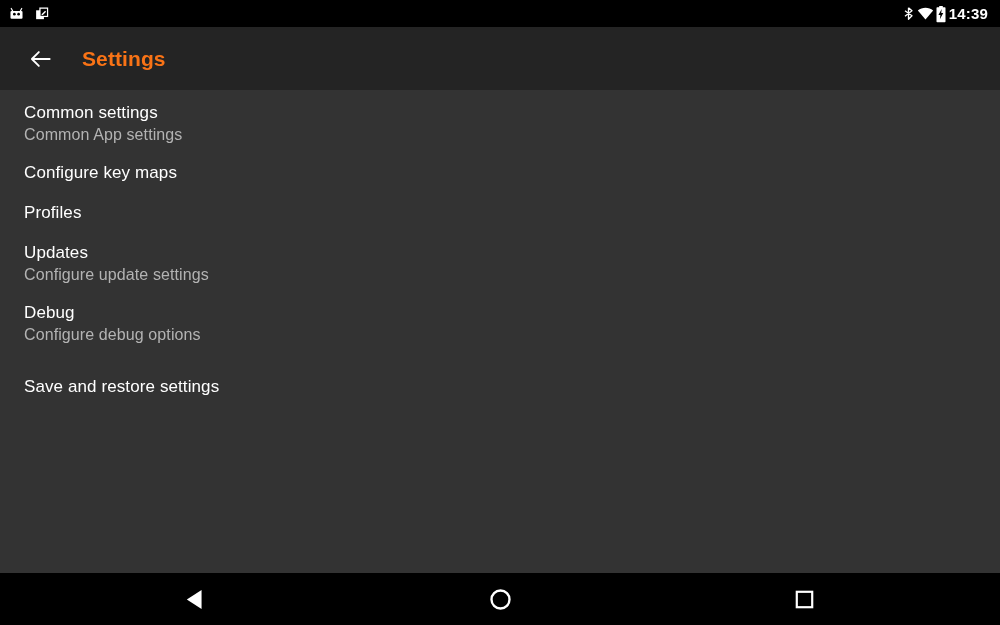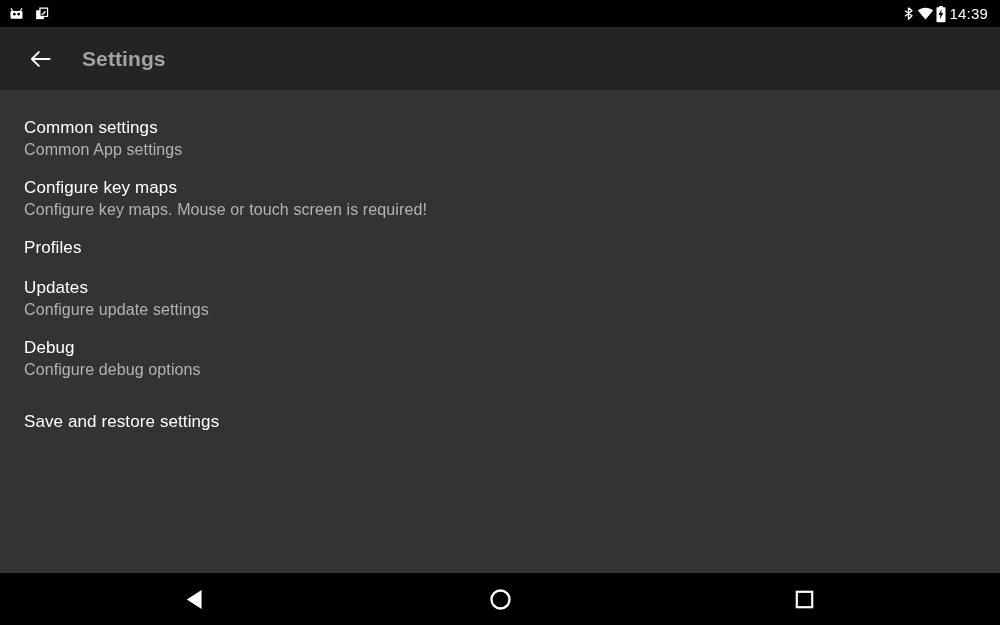--- a/index.html
+++ b/index.html
@@ -34,20 +34,21 @@
   }
   .status-left {
     display: flex;
     align-items: center;
     gap: 9px;
   }
   .status-right {
     display: flex;
     align-items: center;
     gap: 0;
+    font-weight: bold;
   }
   .sb-icon {
     display: block;
     line-height: 0;
   }
   #status-clock {
     color: #ffffff;
     font-size: 15px;
     font-family: "Liberation Sans", sans-serif;
     letter-spacing: 0.2px;
@@ -67,36 +68,36 @@
   #back-button {
     width: 46px;
     height: 46px;
     margin-left: 18px;
     display: flex;
     align-items: center;
     justify-content: center;
     cursor: pointer;
   }
   #app-bar-title {
-    color: #a3a3a3;
+    color: #f97316;
     font-size: 21px;
     font-weight: bold;
     margin-left: 18px;
     letter-spacing: 0.1px;
   }
 
   
   #settings-list {
     position: absolute;
     top: 90px; left: 0;
     width: 1000px;
     height: 483px;
     background: #333333;
     box-sizing: border-box;
-    padding-top: 26px;
+    padding-top: 11px;
     overflow: hidden;
   }
   .pref-item {
     padding: 0 24px;
     cursor: pointer;
   }
   .pref-title {
     color: #ffffff;
     font-size: 17px;
     line-height: 24px;
@@ -190,21 +191,20 @@
 
   <div id="settings-list">
 
     <div class="pref-item has-summary">
       <div class="pref-title">Common settings</div>
       <div class="pref-summary">Common App settings</div>
     </div>
 
     <div class="pref-item has-summary">
       <div class="pref-title">Configure key maps</div>
-      <div class="pref-summary">Configure key maps. Mouse or touch screen is required!</div>
     </div>
 
     <div class="pref-item has-summary">
       <div class="pref-title">Profiles</div>
     </div>
 
     <div class="pref-item has-summary">
       <div class="pref-title">Updates</div>
       <div class="pref-summary">Configure update settings</div>
     </div>

